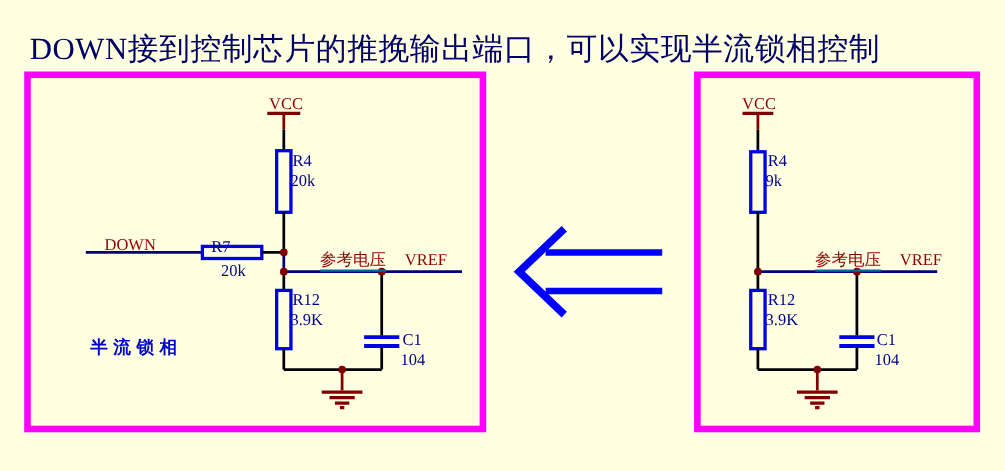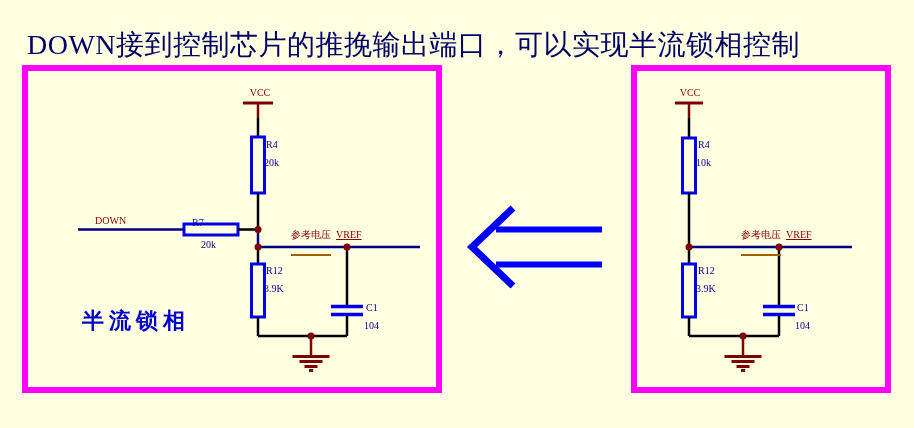--- a/index.html
+++ b/index.html
@@ -4,26 +4,26 @@
 <style>
   html,body{margin:0;padding:0;}
   body{width:914px;height:428px;position:relative;background:#FFFFE2;overflow:hidden;
        font-family:"Liberation Serif","DejaVu Serif",serif;}
   .abs{position:absolute;}
   #title{left:27px;top:26px;font-size:28px;color:#000066;white-space:nowrap;letter-spacing:0.5px;}
   .panel{position:absolute;border:6px solid #FF00FF;background:transparent;box-sizing:border-box;}
   #left-panel{left:22px;top:65px;width:420px;height:328px;}
   #right-panel{left:631px;top:65px;width:260px;height:328px;}
   .panel svg{position:absolute;left:0;top:0;}
-  .lbl{position:absolute;font-size:10px;line-height:1.1;color:#00008B;white-space:nowrap;}
+  .lbl{position:absolute;font-size:15px;line-height:1.1;color:#00008B;white-space:nowrap;}
   .netlbl{color:#8B0000;}
   .vcc{width:36px;text-align:center;}
-  .cnu{border-bottom:2px solid #a16207;padding-bottom:14px;}
-  .vref-en{margin-left:5px;text-decoration:underline;}
-  #caption{left:82px;top:306px;font-size:22px;font-weight:bold;letter-spacing:5px;color:#0000CC;}
+  .cnu{border-bottom:2px solid #0369a1;padding-bottom:0px;}
+  .vref-en{margin-left:17px;}
+  #caption{left:82px;top:306px;font-size:16px;font-weight:bold;letter-spacing:5px;color:#0000CC;}
   #arrow-box{left:460px;top:200px;width:150px;height:95px;}
 </style>
 </head>
 <body>
 
 <div id="title" class="abs">DOWN接到控制芯片的推挽输出端口，可以实现半流锁相控制</div>
 
 <div id="left-panel" class="panel">
   <svg width="408" height="316" viewBox="0 0 408 316">
 
@@ -112,20 +112,20 @@
   <span class="cnu">参考电压</span><span class="vref-en">VREF</span>
 </div>
 <div class="lbl" style="left:266px;top:265px;">R12</div>
 <div class="lbl" style="left:264px;top:283px;">3.9K</div>
 <div class="lbl" style="left:366px;top:302px;">C1</div>
 <div class="lbl" style="left:364px;top:320px;">104</div>
 <div id="caption" class="abs">半流锁相</div>
 
 <div class="lbl netlbl vcc" style="left:672px;top:87px;">VCC</div>
 <div class="lbl" style="left:698px;top:139px;">R4</div>
-<div class="lbl" style="left:696px;top:157px;">10k</div>
+<div class="lbl" style="left:696px;top:157px;">9k</div>
 <div class="lbl netlbl" style="left:741px;top:229px;">
   <span class="cnu">参考电压</span><span class="vref-en">VREF</span>
 </div>
 <div class="lbl" style="left:698px;top:265px;">R12</div>
 <div class="lbl" style="left:696px;top:283px;">3.9K</div>
 <div class="lbl" style="left:797px;top:302px;">C1</div>
 <div class="lbl" style="left:795px;top:320px;">104</div>
 
 </body></html>

